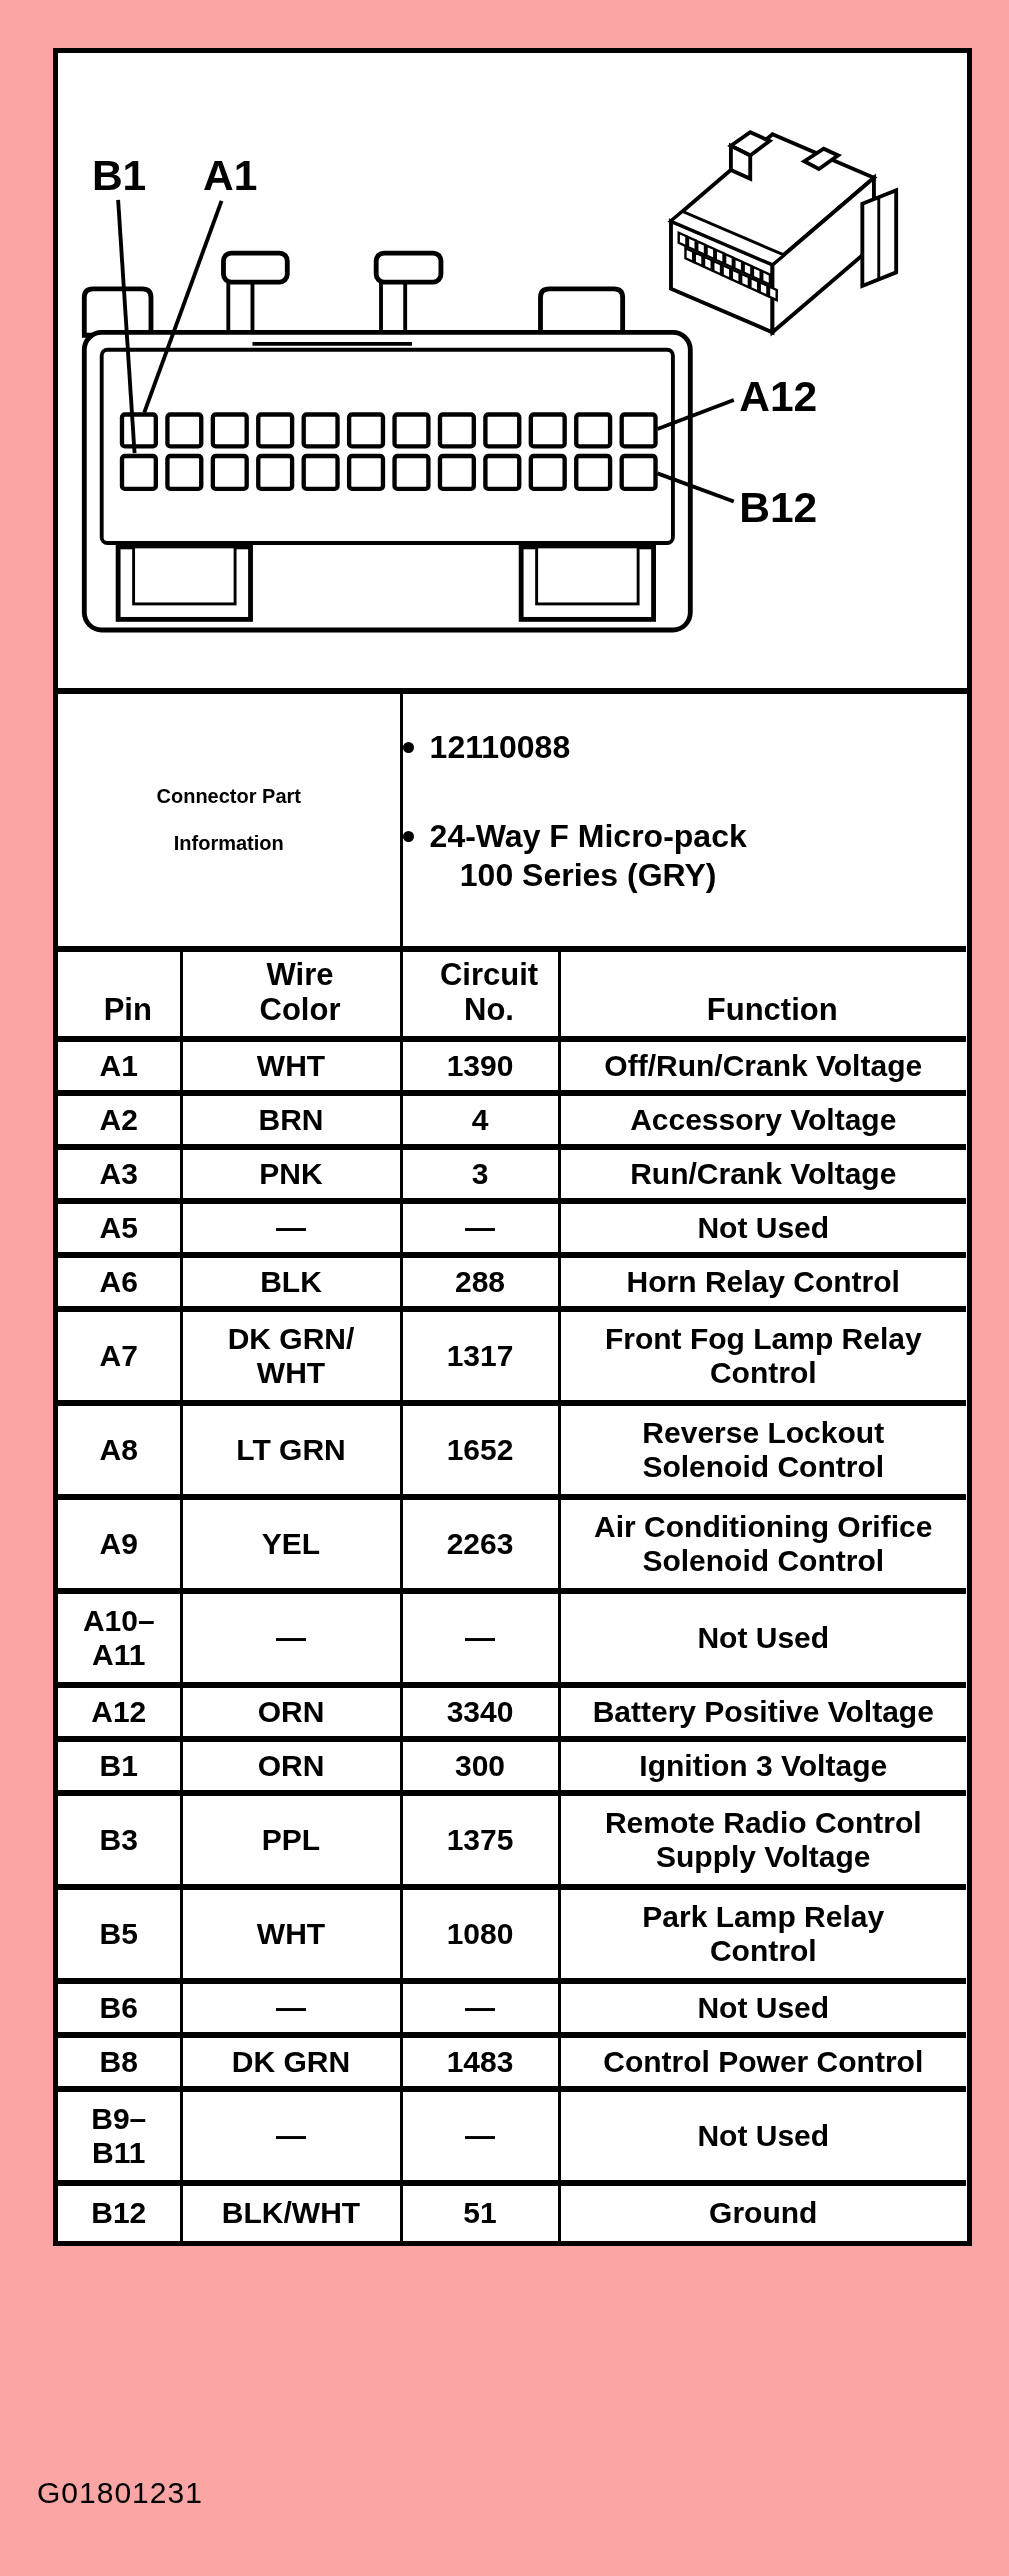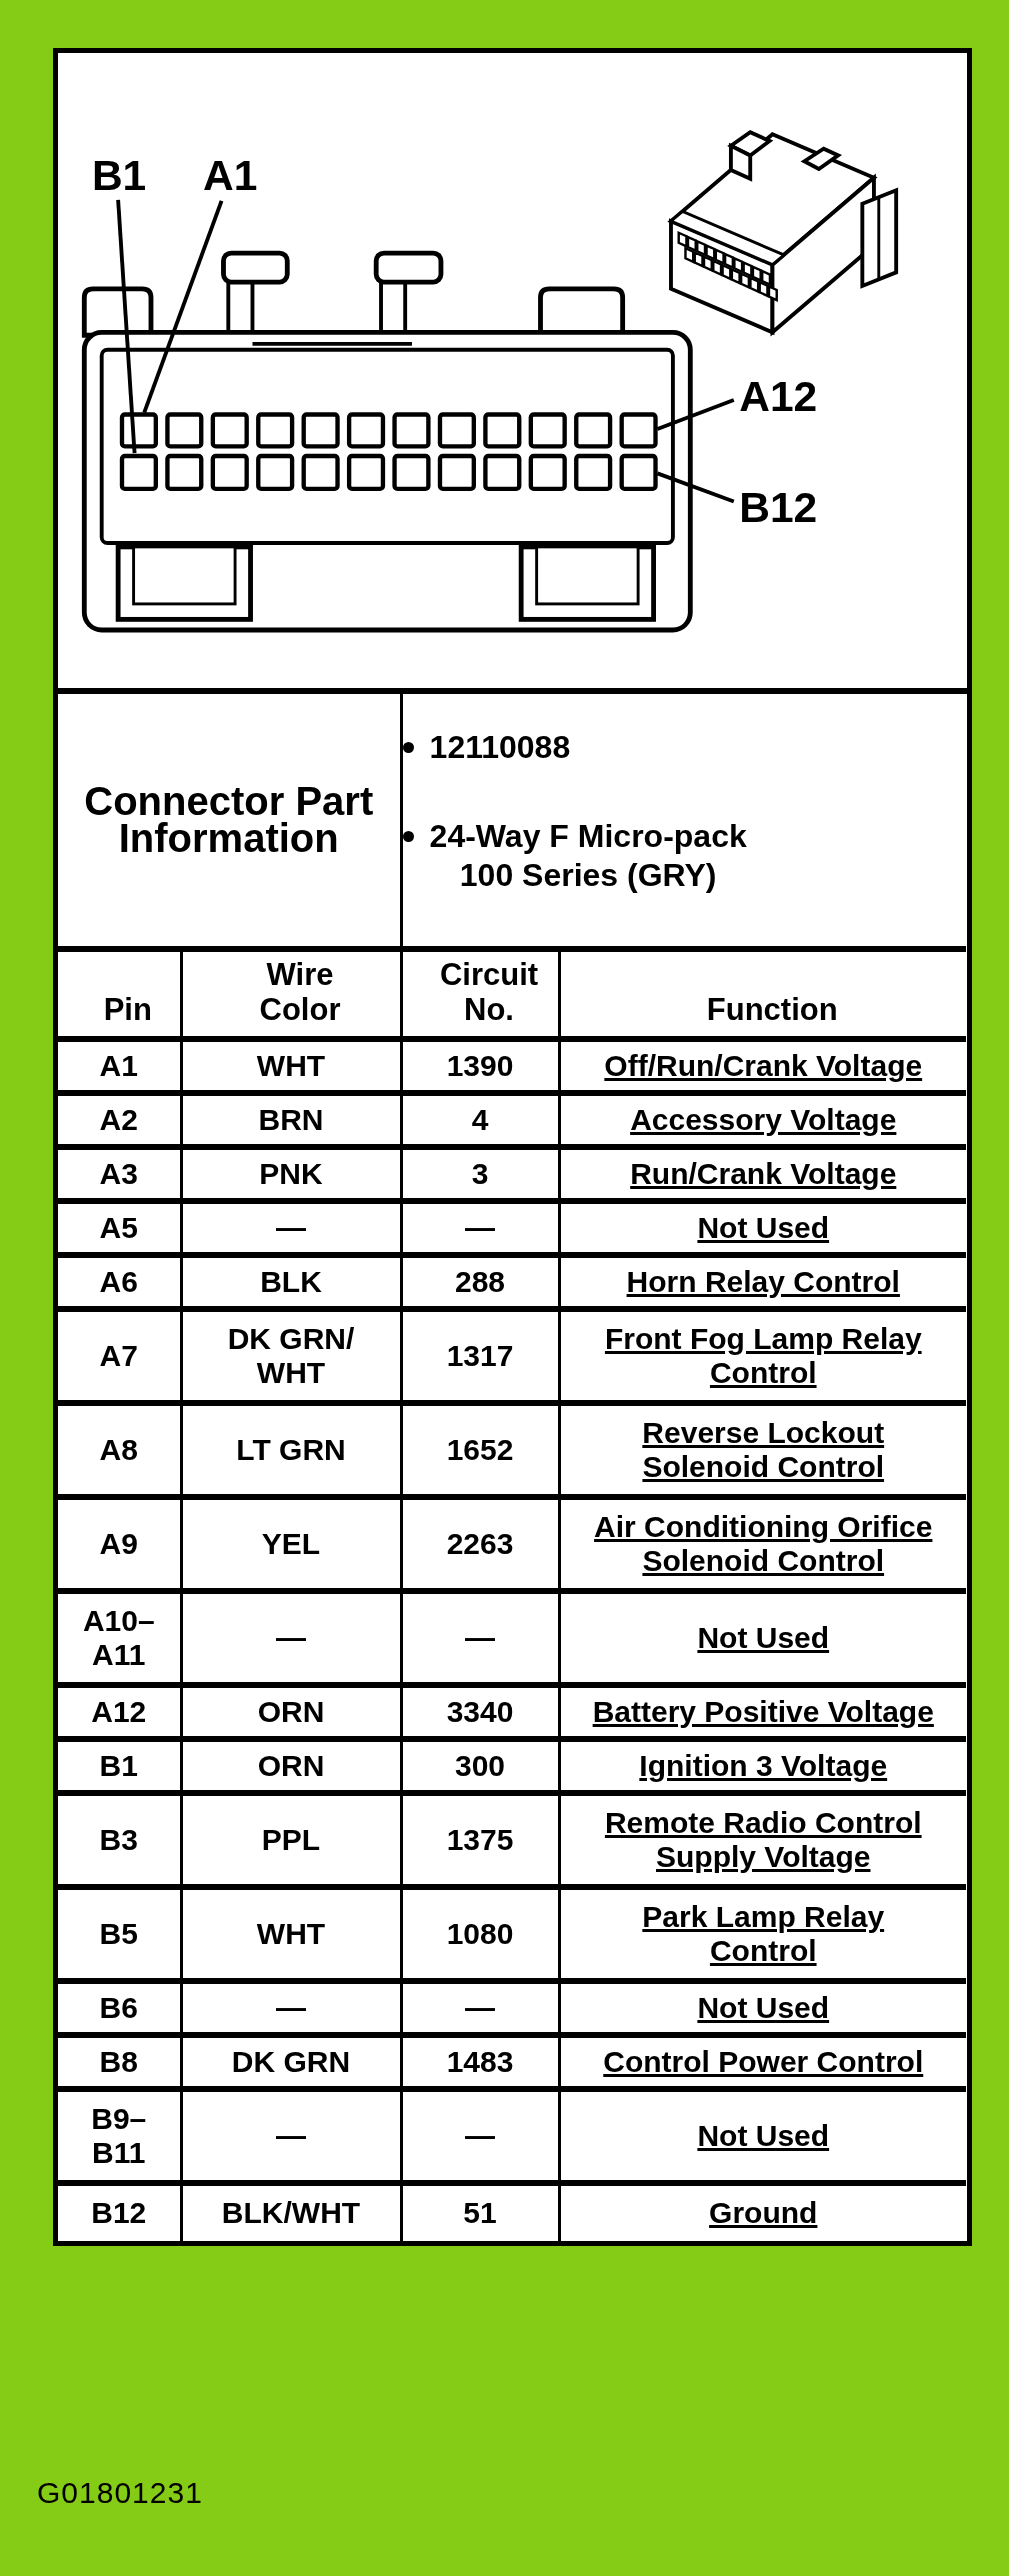--- a/index.html
+++ b/index.html
@@ -1,37 +1,37 @@
 <!DOCTYPE html>
 <html><head>
 <meta charset="utf-8">
 <style>
   html,body{margin:0;padding:0;background:#fff;}
-  .page{position:relative;width:1010px;height:2576px;background:#84cc16;overflow:hidden;
+  .page{position:relative;width:1010px;height:2576px;background:#fca5a5;overflow:hidden;
         font-family:"Liberation Sans",sans-serif;color:#000;}
   .main-box{position:absolute;left:53px;top:48px;width:919px;box-sizing:border-box;
             border:5.8px solid #000;background:#fff;}
   .figure-area{height:635px;border-bottom:6.8px solid #000;position:relative;}
   .figure-area svg{display:block;width:907px;height:635px;}
   .figure-area svg .ink{stroke:#000;fill:#fff;}
   .figure-area svg text{fill:#000;stroke:none;font-family:"Liberation Sans",sans-serif;
                         font-weight:700;font-size:44px;}
   table.pinout{width:907px;table-layout:fixed;border-collapse:collapse;border:hidden;
                font:700 30px/34px "Liberation Sans",sans-serif;}
   table.pinout td{border:3.9px solid #000;border-top-width:6.8px;border-bottom-width:6.8px;
                   padding:0;text-align:center;vertical-align:middle;white-space:pre-line;
                   overflow:hidden;}
   tr.r{height:54px;}
   tr.r.tall{height:94px;}
   tr.r.last{height:58px;}
   tr.info-row{height:141px;}
   tr.header-row{height:90px;}
   tr.header-row td{vertical-align:bottom;padding-bottom:8.7px;line-height:35px;font-size:31px;padding-left:18px;}
-  td.fn{text-align:left;padding-left:15.5px;padding-right:5.8px;text-decoration:underline;}
-  td.info-title{font-size:40px;line-height:37px;}
+  td.fn{text-align:left;padding-left:15.5px;padding-right:5.8px;}
+  td.info-title{font-size:20px;line-height:47px;}
   td.info-bullets{text-align:left;vertical-align:top;padding:15.5px 0 0 54px;margin-top:7px;}
   .bullet-item{display:flex;align-items:flex-start;margin-bottom:16.4px;
                font-size:32px;line-height:39px;}
   .bullet-item .dot{flex:0 0 auto;width:11.6px;height:11.6px;border-radius:50%;
                     background:#000;margin:13.5px 15.5px 0 0;}
   .caption{position:absolute;left:37px;top:2475px;font:400 30px/35px "Liberation Sans",sans-serif;
            letter-spacing:1px;}
 </style>
 </head>
 <body>

